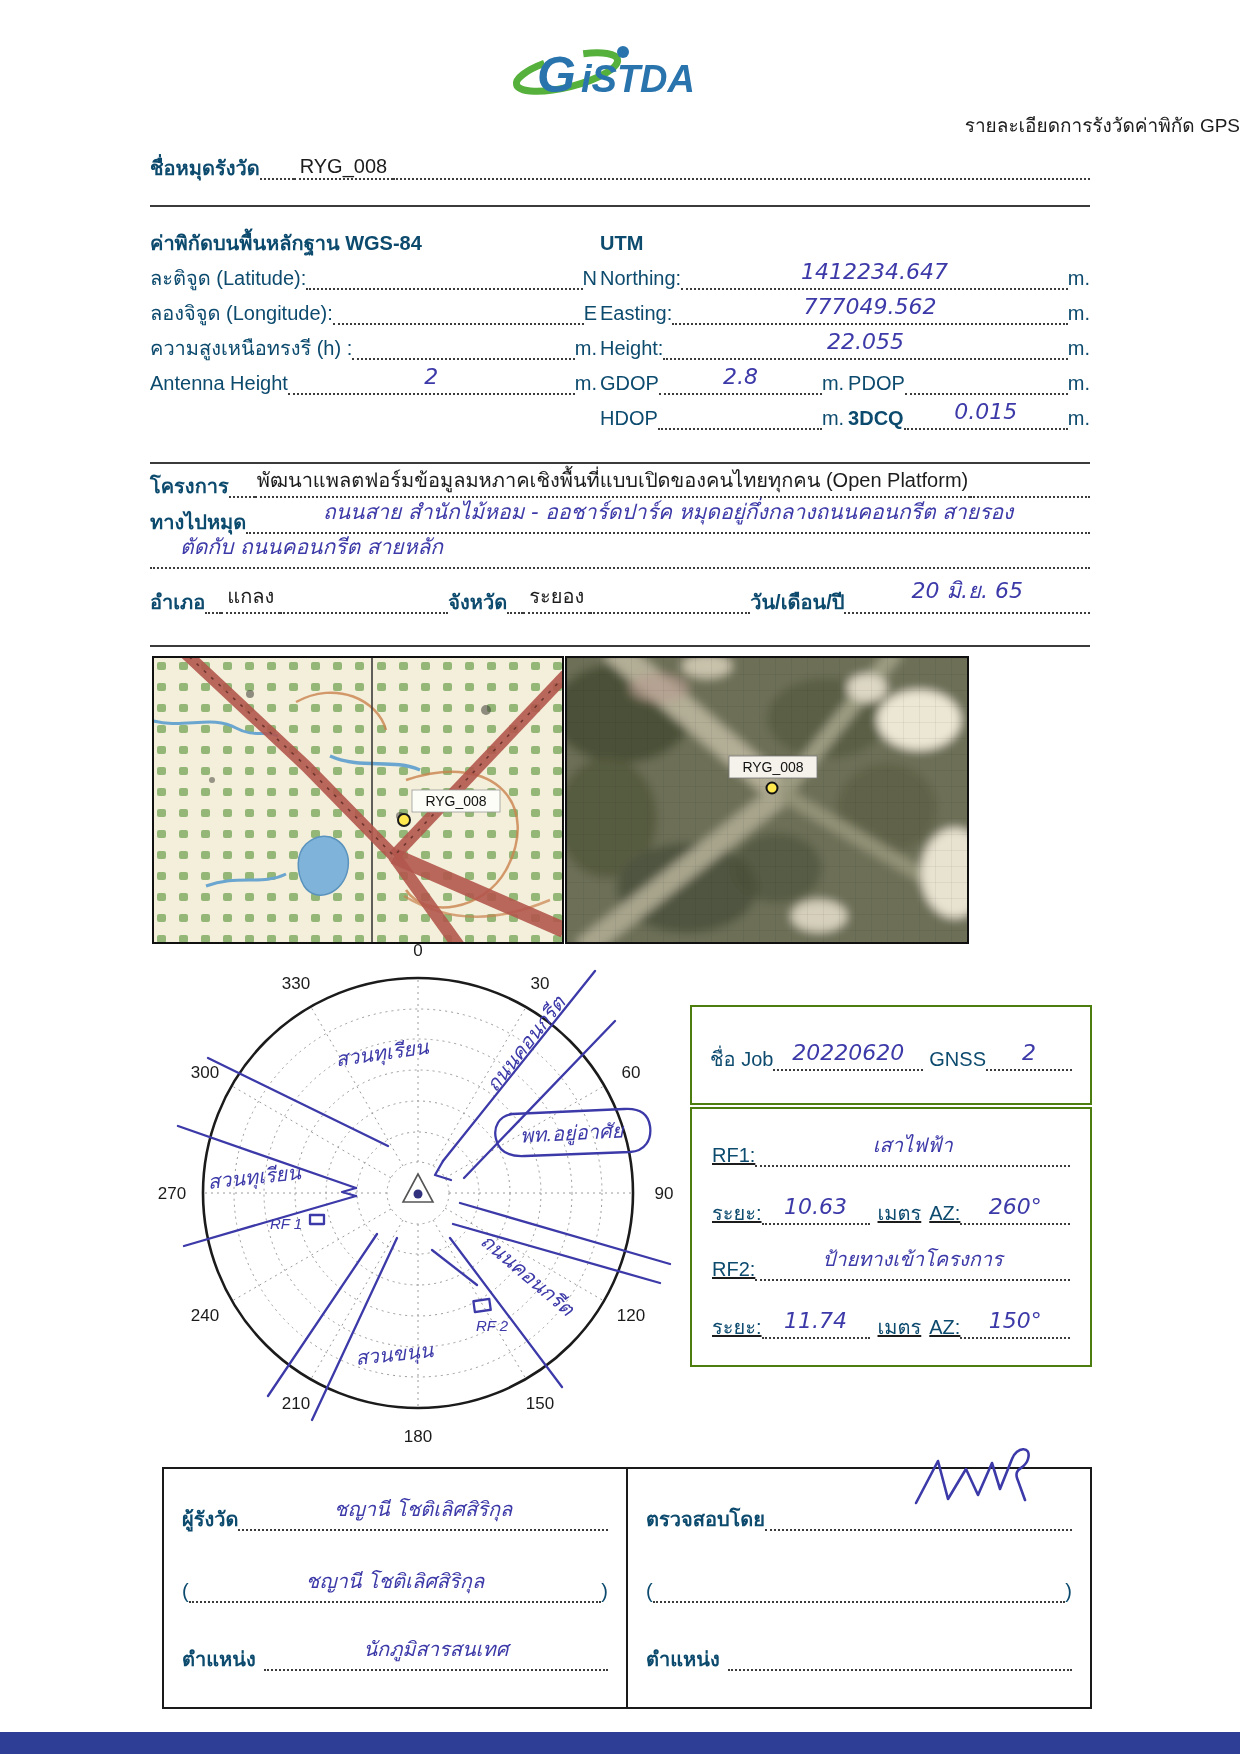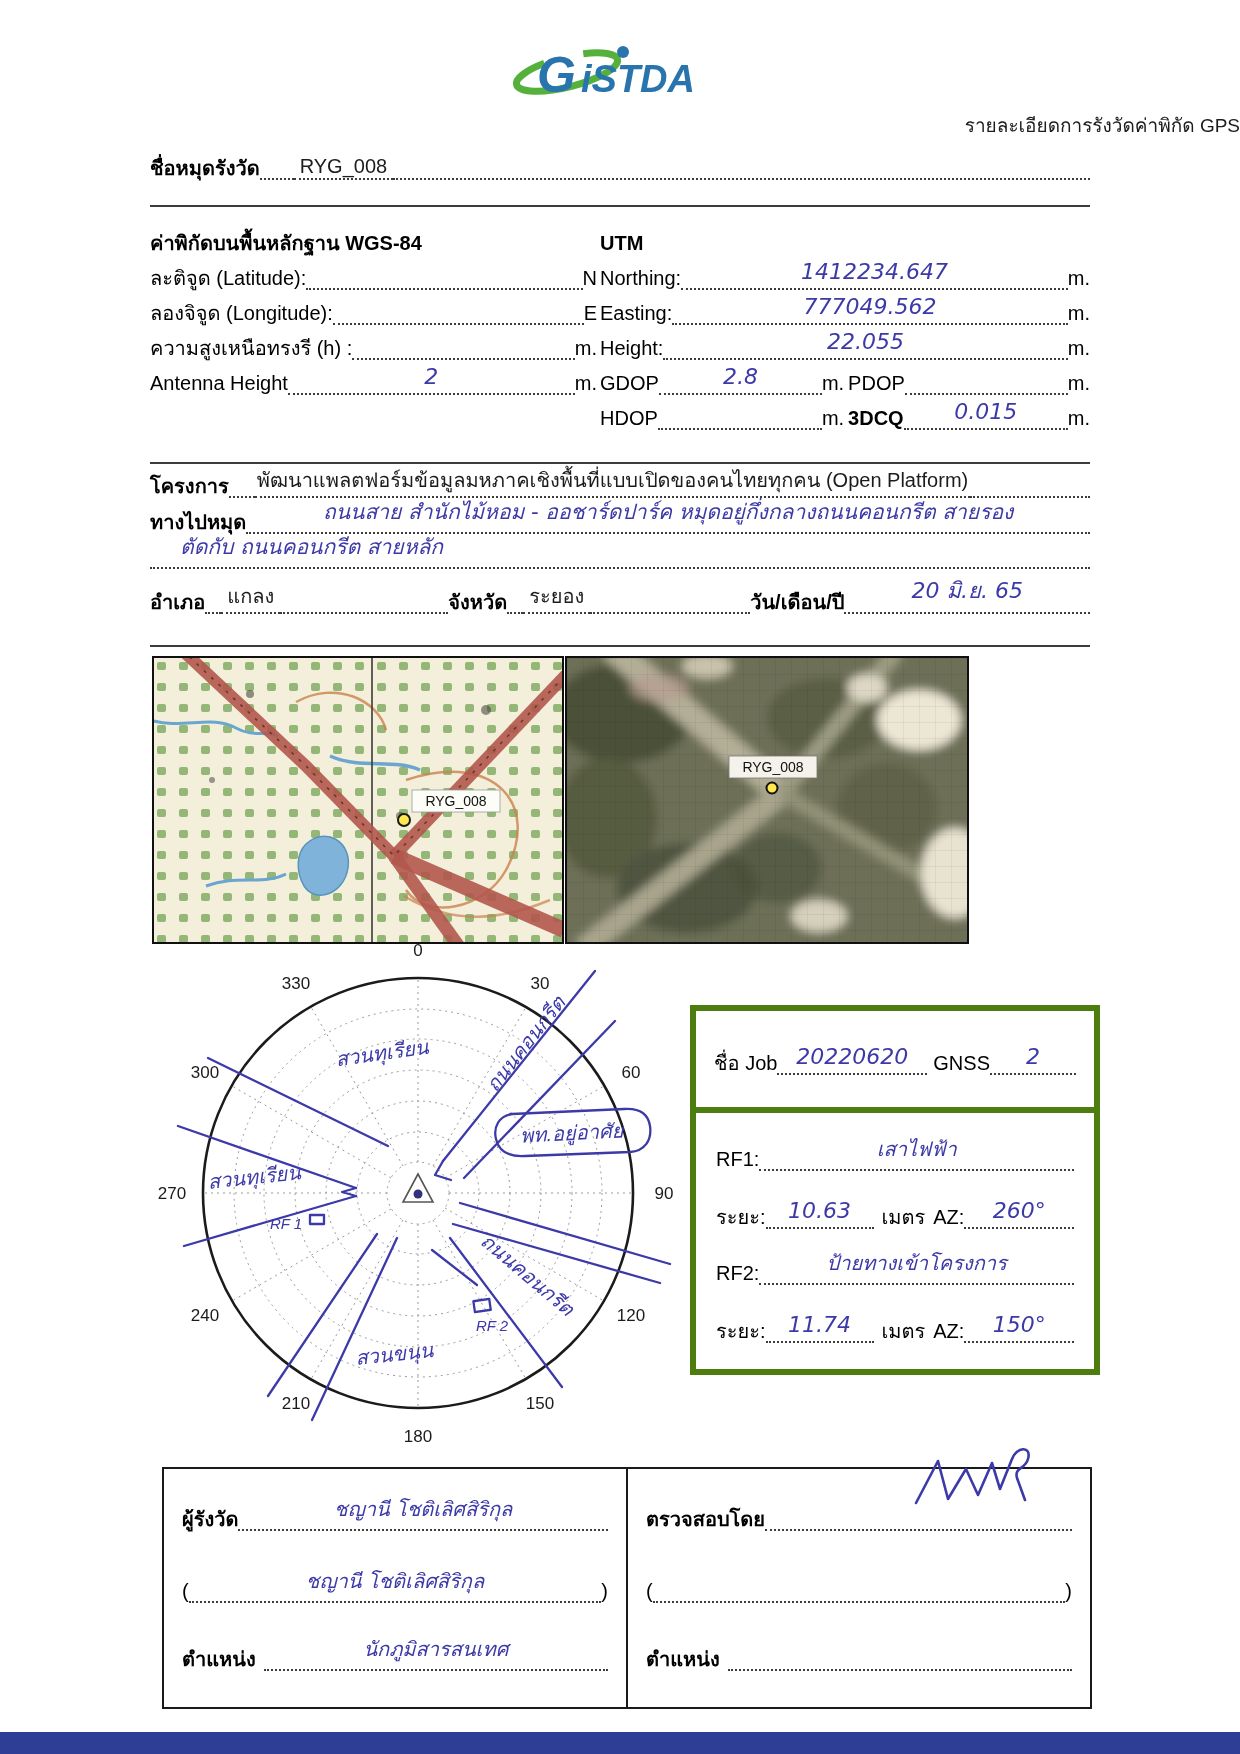--- a/index.html
+++ b/index.html
@@ -1,36 +1,36 @@
 <!DOCTYPE html>
 <html><head>
 <meta charset="utf-8">
 <style>
   html,body{margin:0;padding:0;background:#e8e8e8;}
   .page{position:relative;width:1240px;height:1754px;background:#ffffff;margin:0 auto;
         font-family:"Liberation Sans",sans-serif;color:#1c1c1c;overflow:hidden;}
   .abs{position:absolute;}
   .center{left:0;right:0;text-align:right;}
   .row{display:flex;align-items:flex-end;white-space:nowrap;}
-  .lbl{font-size:20px;line-height:1.15;color:#000000;}
+  .lbl{font-size:20px;line-height:1.15;color:#0c4a6e;}
   .b{font-weight:600;}
   .dots{border-bottom:2.2px dotted #3c3c3c;position:relative;height:26px;}
   .dflex{flex:1;}
   .online{border-bottom:2.2px dotted #3c3c3c;height:26px;display:flex;align-items:flex-end;
           padding:0 10px;font-size:20px;}
   .val{position:absolute;left:50%;transform:translateX(-50%);bottom:0;font-size:20px;white-space:nowrap;}
   .val.raise{bottom:4px;}
   .val.lft{left:30px;transform:none;}
   .ink{color:#3c39a8;font-style:italic;font-weight:500;font-size:22px;
        font-family:"DejaVu Sans",sans-serif;}
   .ink.sm{font-size:20px;}
   .printedval{background:#fff;padding:0 6px;}
   .hr{position:absolute;left:150px;width:940px;border-top:2.4px solid #3b3b3b;height:0;}
   .mapbox{position:absolute;border:2px solid #101010;background:#fff;}
-  .box{position:absolute;border:6px solid #4d7c0f;background:#fff;}
+  .box{position:absolute;border:2px solid #4d7c0f;background:#fff;}
   .sigtable{position:absolute;left:162px;top:1467px;width:926px;height:238px;
             border:2.4px solid #1a1a1a;display:flex;}
   .sigcell{flex:1;padding:14px 18px;position:relative;}
   .sigcell.left{border-right:2.4px solid #1a1a1a;}
   .footerbar{position:absolute;left:0;top:1732px;width:1240px;height:22px;}
   svg text{font-family:"Liberation Sans",sans-serif;}
   .inktext{fill:#3c39a8;font-style:italic;font-weight:500;
            font-family:"DejaVu Sans",sans-serif;}
 </style>
 </head>
@@ -329,21 +329,21 @@
       <span class="dots dflex">
         <span class="val raise ink">20220620</span>
       </span>
       <span class="lbl" style="padding-left:6px;">GNSS</span>
       <span class="dots" style="width:86px;">
         <span class="val raise ink">2</span>
       </span>
     </div>
   </div>
 
-  <div class="box" style="left:690px;top:1107px;width:398px;height:256px;">
+  <div class="box" style="left:690px;top:1107px;width:398px;height:256px;text-decoration:underline;">
     <div class="row" style="margin:30px 20px 0 20px;">
       <span class="lbl">RF1:</span>
       <span class="dots dflex">
         <span class="val raise ink sm">เสาไฟฟ้า</span>
       </span>
     </div>
     <div class="row" style="margin:30px 20px 0 20px;">
       <span class="lbl">ระยะ:</span>
       <span class="dots" style="width:108px;">
         <span class="val raise ink">10.63</span>

